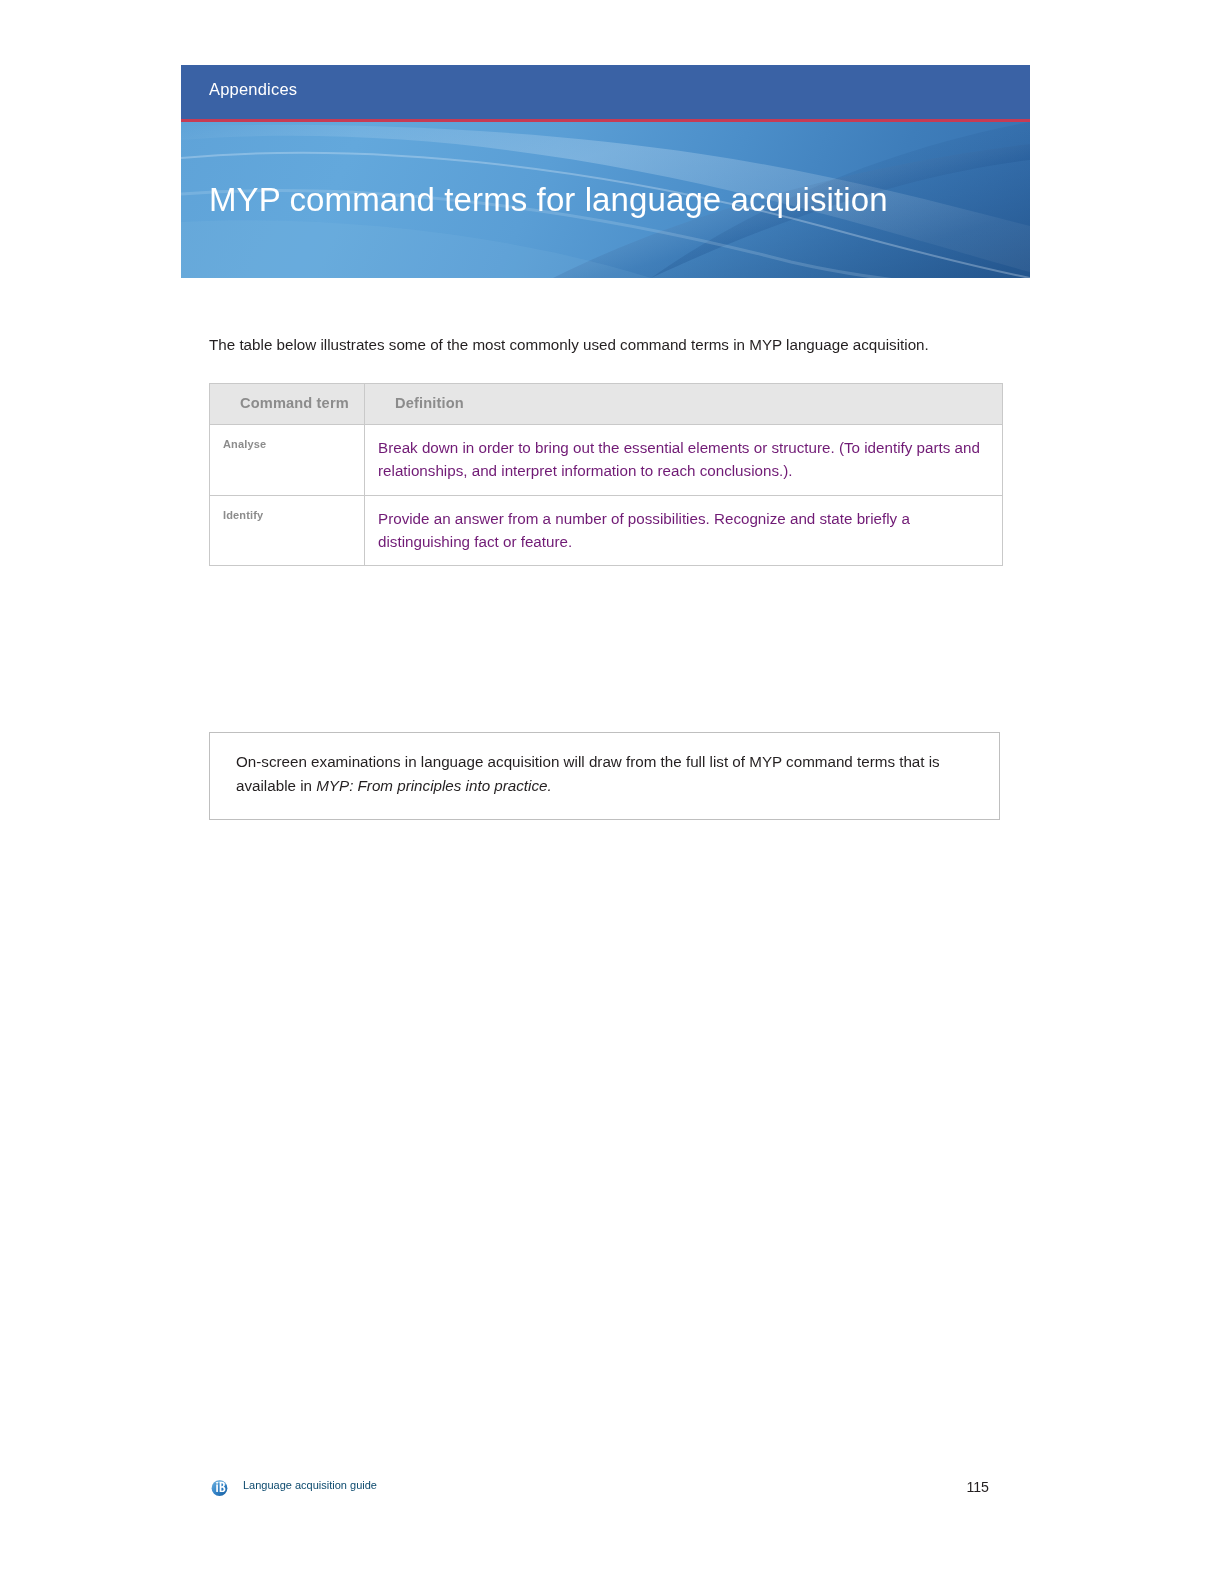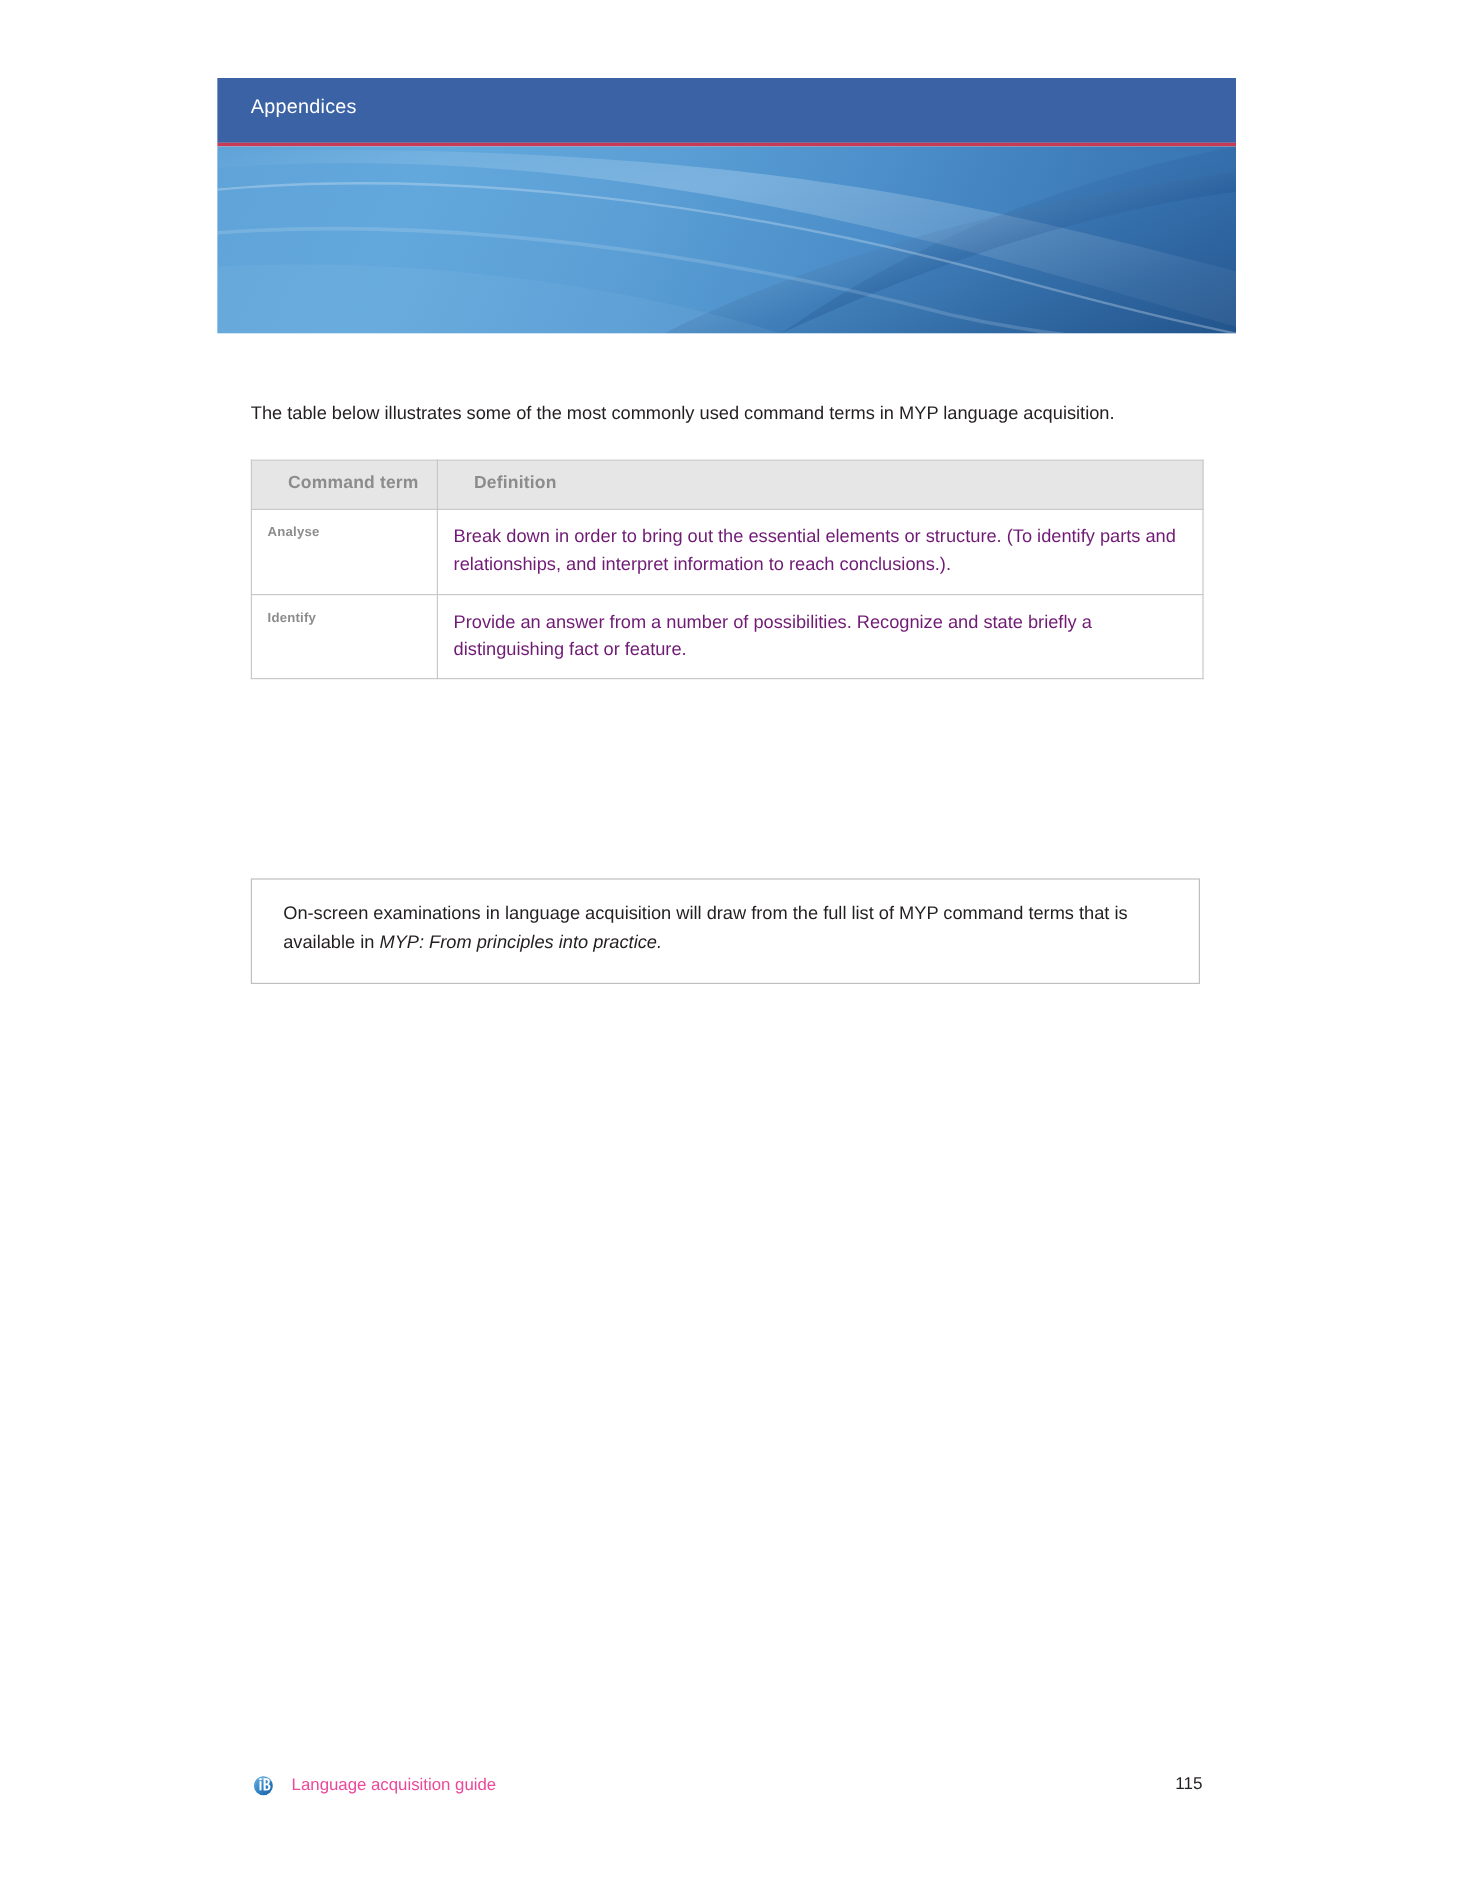--- a/index.html
+++ b/index.html
@@ -167,26 +167,26 @@
     position: absolute;
     left: 0;
     top: 0;
     width: 21px;
     height: 21px;
   }
   .footer-label {
     position: absolute;
     left: 34px;
     top: 2px;
-    font-size: 14px;
-    color: #ec4899;
+    font-size: 11px;
+    color: #0c4a6e;
   }
   .footer-page {
     position: absolute;
-    right: 0;
+    right: 13px;
     top: 2px;
     font-size: 14.2px;
     color: #231f20;
     text-align: right;
   }
 </style>
 </head>
 <body>
 
 <div class="banner">
@@ -222,20 +222,21 @@
       <path d="M849 22 C700 40 520 82 372 156 L470 156 C620 86 750 50 849 38 Z" fill="url(#gdark)"></path>
 
       <path d="M0 36 C200 18 430 48 640 104 C720 126 790 144 849 156" fill="none" stroke="#e8f3fc" stroke-opacity="0.30" stroke-width="2"></path>
 
       <path d="M0 72 C190 58 410 88 610 140 C680 156 740 162 849 170" fill="none" stroke="#dbeefb" stroke-opacity="0.18" stroke-width="3"></path>
 
       <path d="M0 100 C150 92 330 112 470 156 L0 156 Z" fill="#9bcdee" fill-opacity="0.10"></path>
     </svg>
   </div>
 
+  <div class="banner-title">MYP command terms for language acquisition</div>
 </div>
 
 <div class="intro">The table below illustrates some of the most commonly used command terms in MYP language acquisition.</div>
 
 <table class="cmd-table">
   <colgroup>
     <col class="c1">
     <col class="c2">
   </colgroup>
   <thead>

